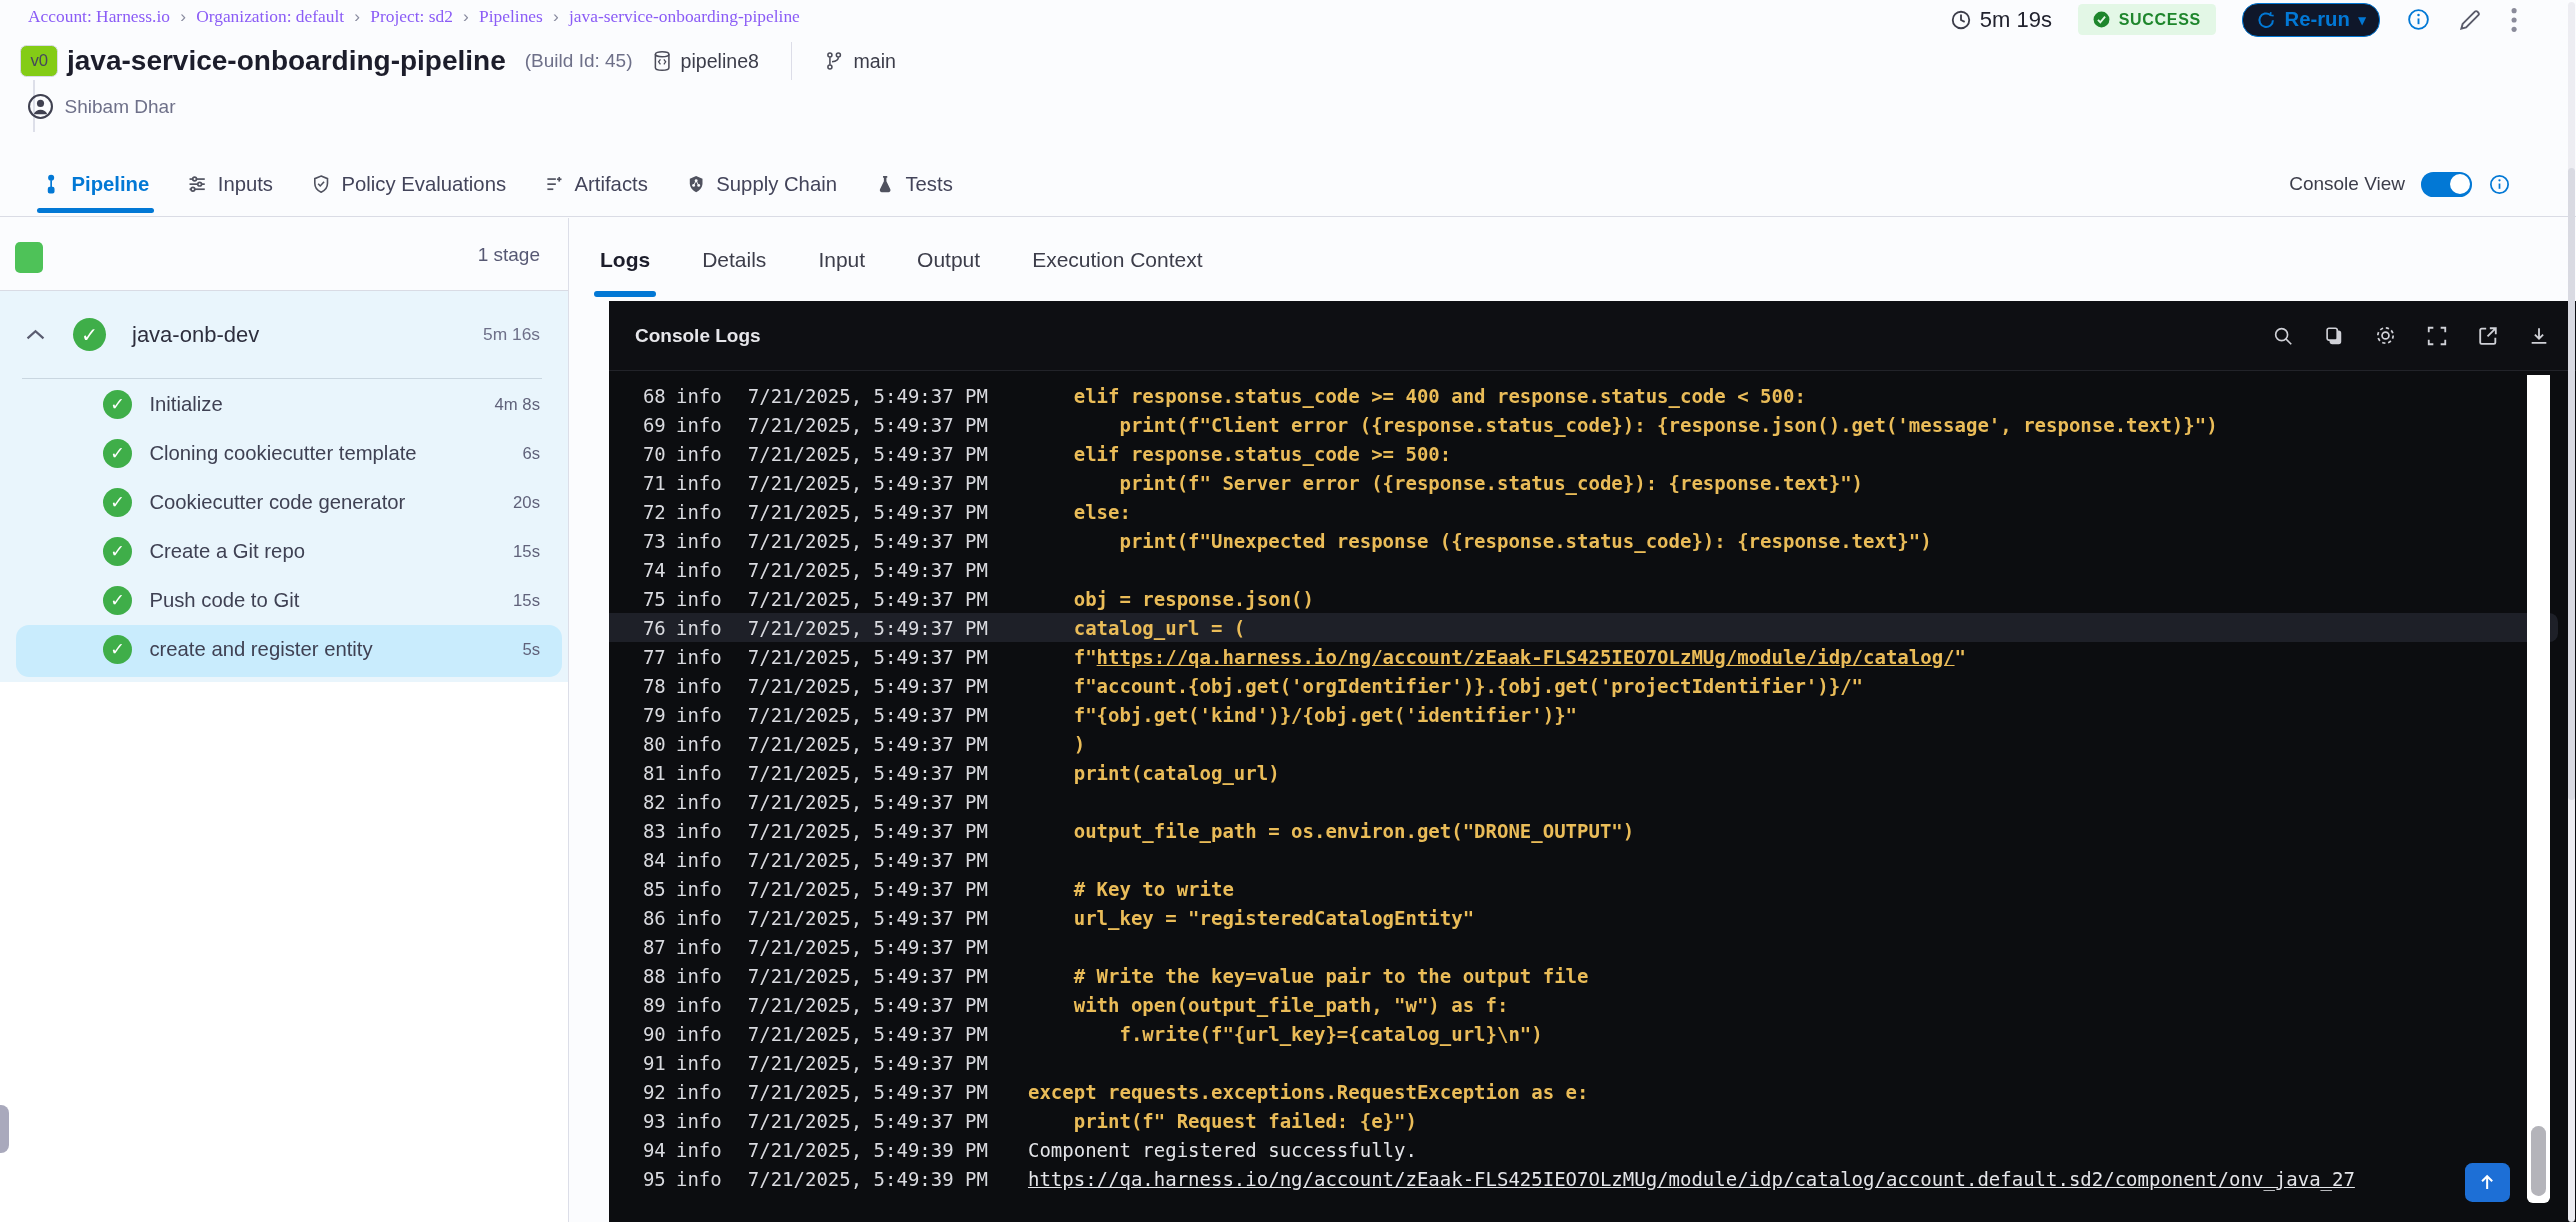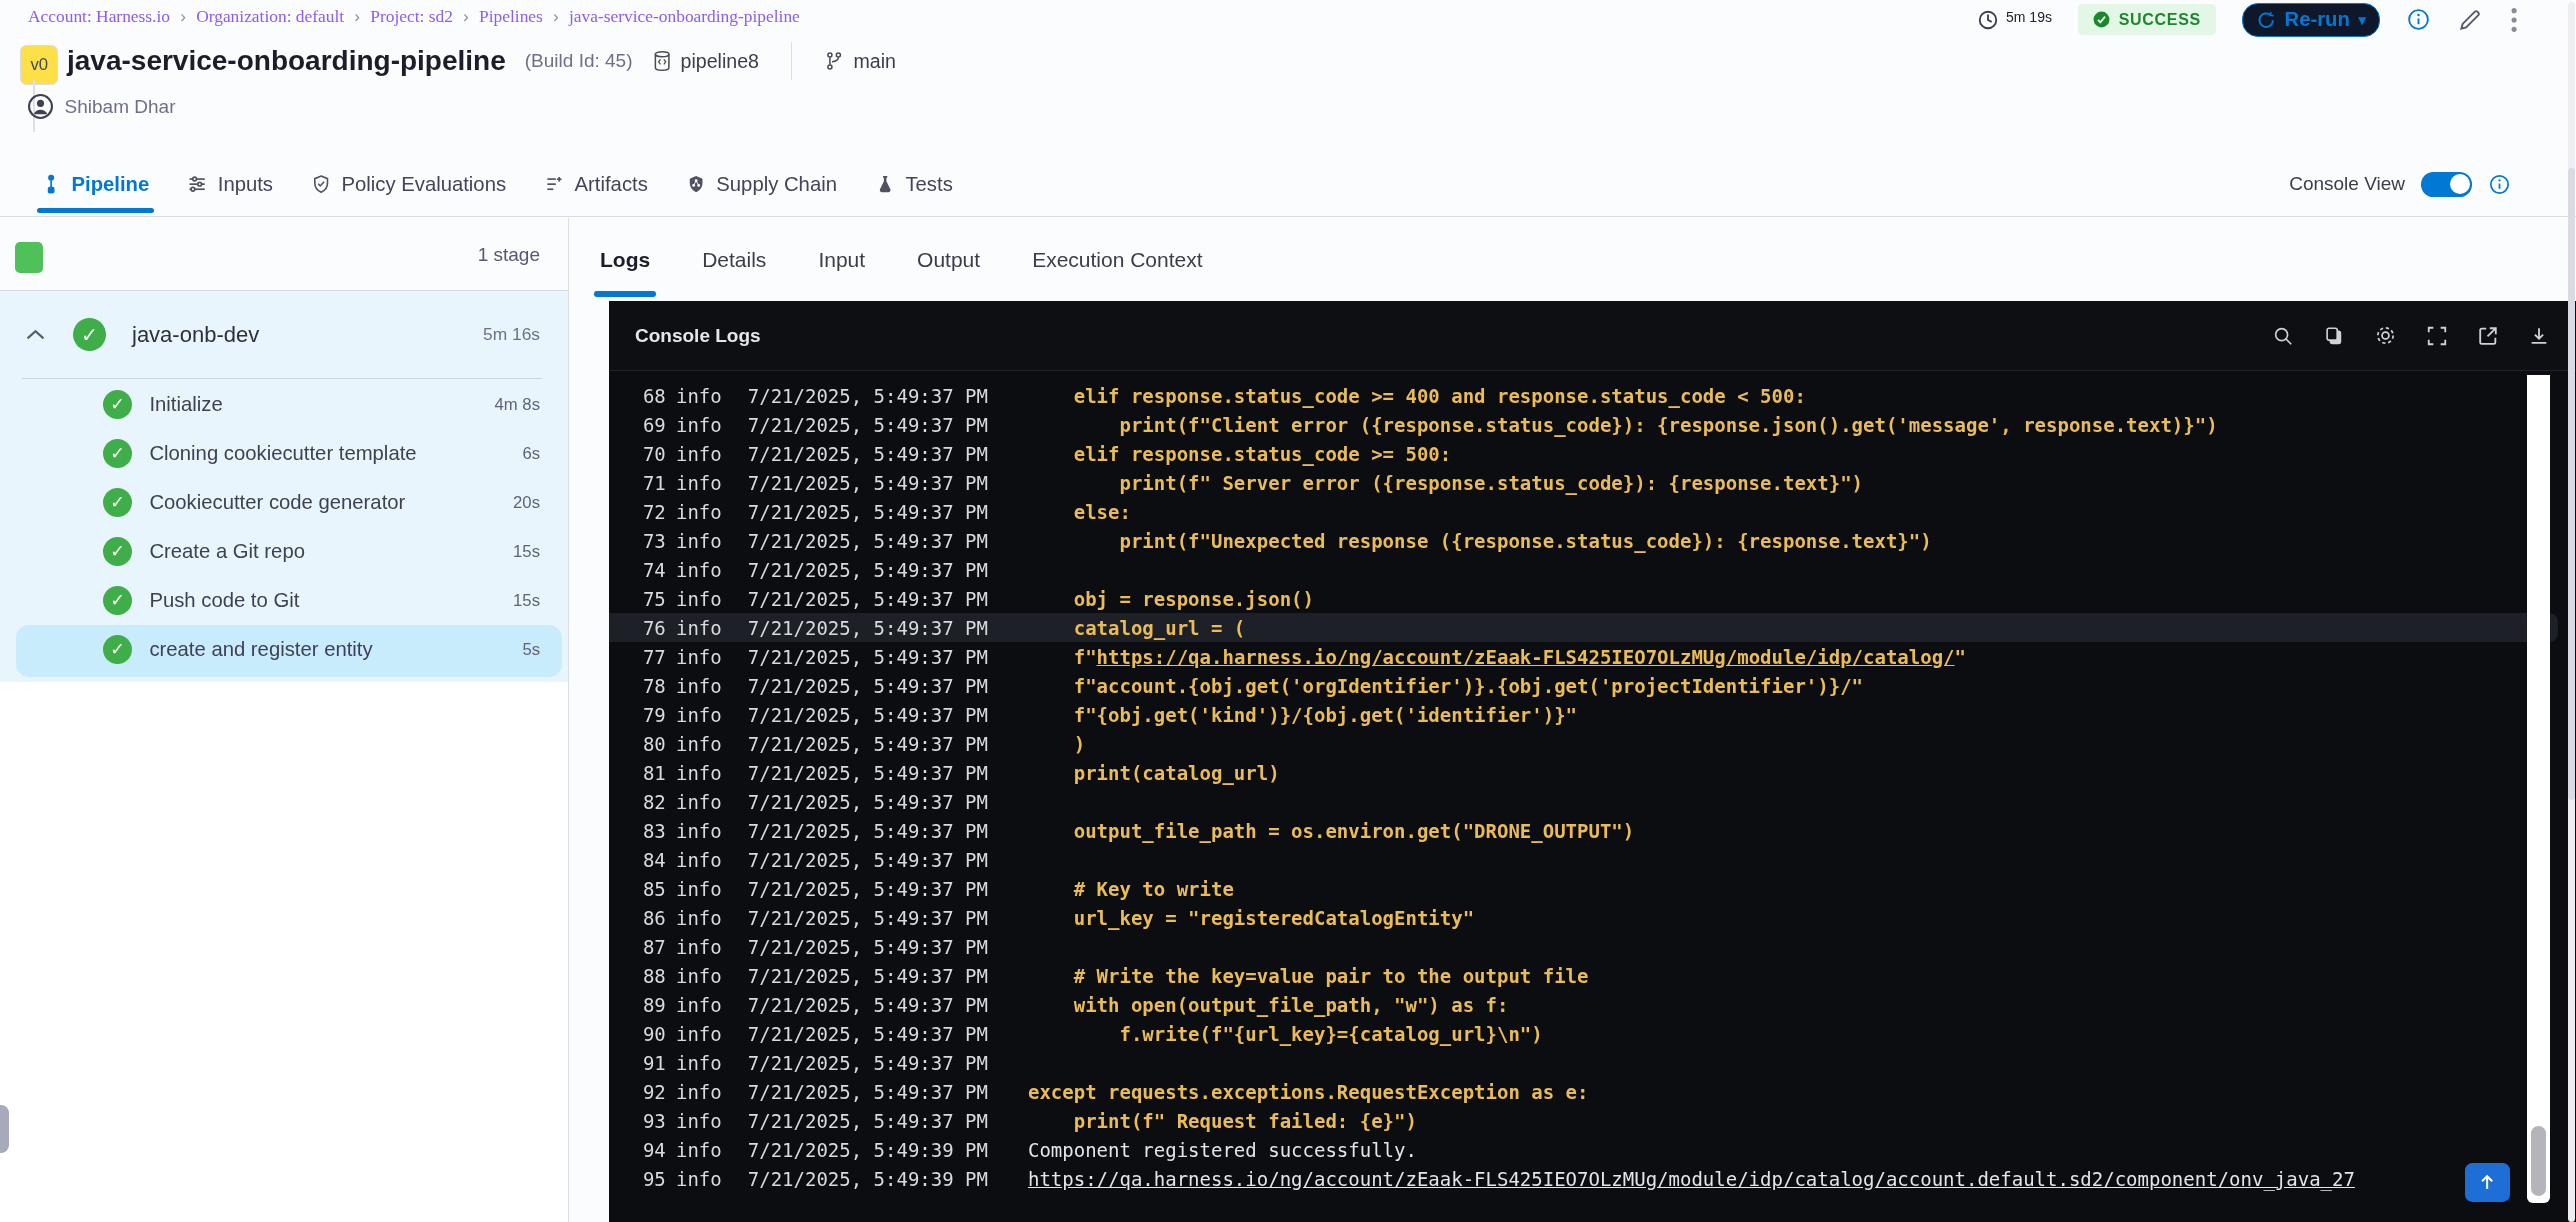--- a/index.html
+++ b/index.html
@@ -13,30 +13,30 @@
   .abs { position:absolute; }
   svg { display:block; }
 
   
   .breadcrumb { left:28px; top:5.8px; display:flex; align-items:center; gap:10.2px; font-size:17.4px; }
   .crumb { color:#8b5cf6; text-decoration:none; cursor:pointer;font-family:Liberation Serif, serif; }
   .crumb-sep { color:#8a8ca0; font-size:17.4px; }
 
   
   .hdr-right { top:2.9px; right:57px; display:flex; align-items:center; gap:26px; }
-  .duration { display:flex; gap:7.3px; font-size:14px; color:#22232f; }
+  .duration { display:flex; align-items:center; gap:7.3px; font-size:22px; color:#22232f; }
   .badge-success { display:flex; align-items:center; gap:7.3px; background:#e3f7e6; color:#1e862c;
     font-size:16px; font-weight:bold; letter-spacing:0.7px; padding:5.8px 14.5px; border-radius:4.4px; }
   .btn-rerun { display:flex; align-items:center; gap:8.7px; background:#0f172a; border:1.5px solid #0278d5;
     color:#0278d5; font-size:20.3px; font-weight:bold; padding:4.4px 13px; border-radius:16px; cursor:pointer; }
   .caret { font-size:14.5px; color:#0278d5; }
   .icon-btn { background:none; border:none; cursor:pointer; }
 
   
-  .v0-badge { left:20.3px; top:45px; width:38px; height:40px; background:#fde047; border:0.7px solid #d9dbe8;
+  .v0-badge { left:20.3px; top:45px; width:38px; height:32px; background:#84cc16; border:0.7px solid #d9dbe8;
     border-radius:6.5px; font-size:16.7px; color:#45475c; display:flex; align-items:center; justify-content:center; }
   .connector { left:33px; top:80px; width:1.5px; height:52px; background:#dddfe9; }
   .title-row { left:67px; top:42px; display:flex; align-items:center; gap:19px; }
   .pipeline-title { font-size:28px; font-weight:bold; color:#1c1d2b; }
   .build-id { font-size:19px; color:#6e7089; }
   .meta-item { display:flex; align-items:center; gap:8.7px; font-size:19.6px; color:#3c3d4a; }
   .v-div { width:1.5px; height:38px; background:#dcdde8; margin:0 13px; }
   .user-row { left:28px; top:94px; display:flex; align-items:center; gap:11.6px; font-size:19px; color:#6e7089; }
 
   

